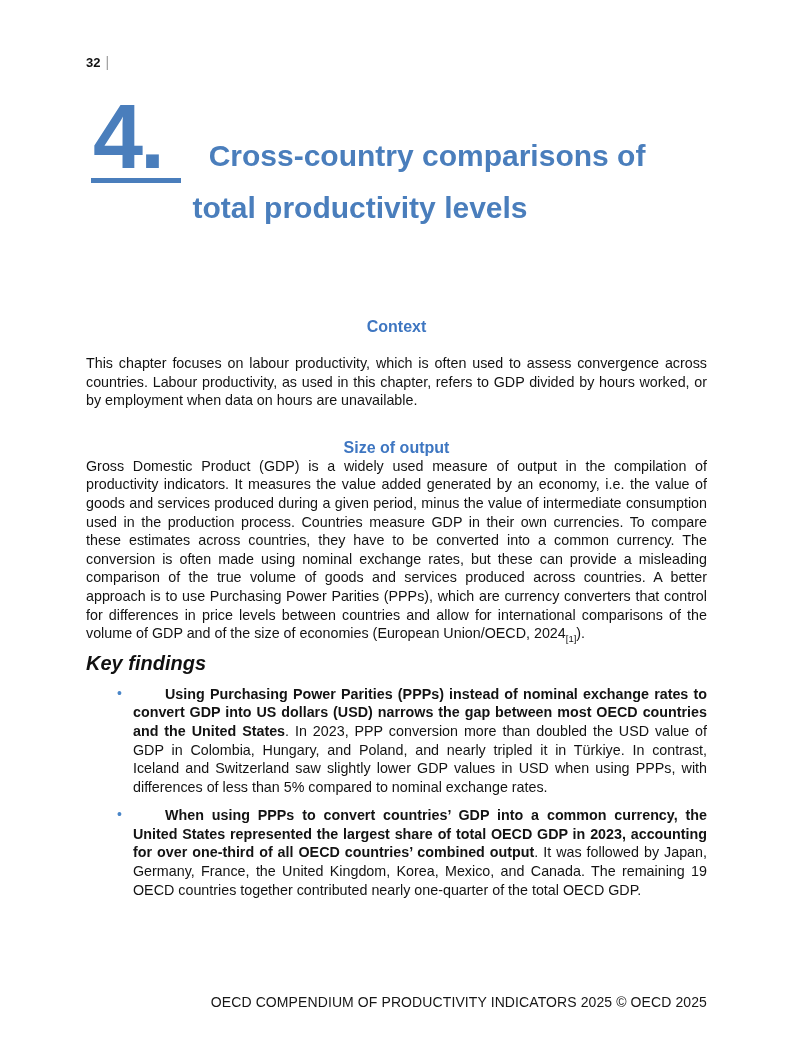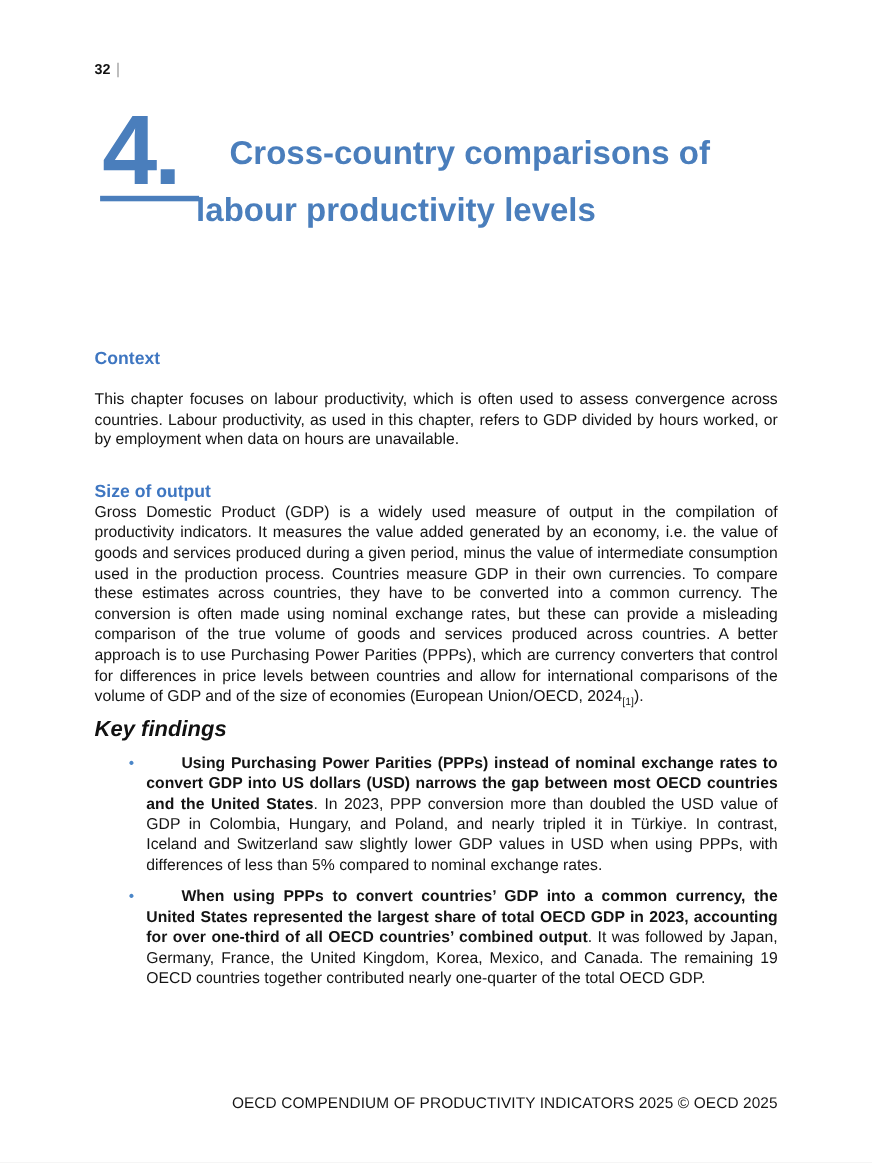--- a/index.html
+++ b/index.html
@@ -27,32 +27,33 @@
     font-size:90px; font-weight:bold; line-height:1;
     letter-spacing:-3px;
     color:var(--chapter-blue, #4a7ebc);
   }
   .chap-underline {
     position:absolute; left:5px; top:80px;
     width:90px; height:5px;
     background:var(--chapter-blue, #4a7ebc);
   }
   .chap-title {
-    position:absolute; left:95px; right:0; top:16px; margin:0;
+    position:absolute; left:95px; right:0; top:16px; margin:16px;
     text-align:center;
     font-size:30px; line-height:52px; font-weight:bold;
     color:var(--chapter-blue, #4a7ebc);
   }
   .chap-title .l1 { position:relative; left:-17px; white-space:nowrap; }
   .chap-title .l2 { position:relative; left:-84px; white-space:nowrap; }
 
   
   h2.section-heading {
     margin:0; font-size:16px; line-height:19px; font-weight:bold;
     color:var(--heading-blue, #3e76c1);
+    text-align:center;
   }
   h2.first-heading { margin-top:63px; }
   h2.second-heading { margin-top:28px; }
   h3.subsection-heading {
     margin:11px 0 0 0; font-size:20px; line-height:18px;
     font-weight:bold; font-style:italic; color:#111;
   }
 
   
   p.body-text {
@@ -91,21 +92,21 @@
 
   <div class="header">
     <span class="page-num">32</span><span class="header-sep">|</span>
   </div>
 
   <div class="chapter-block">
     <span class="chap-num">4.</span>
     <span class="chap-underline"></span>
     <h1 class="chap-title">
       <span class="l1">Cross-country comparisons of</span><br>
-      <span class="l2">labour productivity levels</span>
+      <span class="l2">total productivity levels</span>
     </h1>
   </div>
 
   <h2 class="section-heading first-heading">Context</h2>
   <p class="body-text">This chapter focuses on labour productivity, which is often used to assess convergence across countries. Labour productivity, as used in this chapter, refers to GDP divided by hours worked, or by employment when data on hours are unavailable.</p>
 
   <h2 class="section-heading second-heading">Size of output</h2>
   <p class="body-text second-body"><span>Gross Domestic Product (GDP) is a widely used measure of output in the compilation of productivity indicators. It measures the value added generated by an economy, i.e. the value of goods and services produced during a given period, minus the value of intermediate consumption used in the production process. Countries measure GDP in their own currencies. To compare these estimates across countries, they have to be converted into a common currency. The conversion is often made using nominal exchange rates, but these can provide a misleading comparison of the true volume of goods and services produced across countries. A better approach is to use Purchasing Power Parities (PPPs), which are currency converters that control for differences in price levels between countries and allow for international comparisons of the volume of GDP and of the size of economies (European Union/OECD, 2024</span><sub class="citation">[1]</sub><span>).</span></p>
 
   <h3 class="subsection-heading">Key findings</h3>

